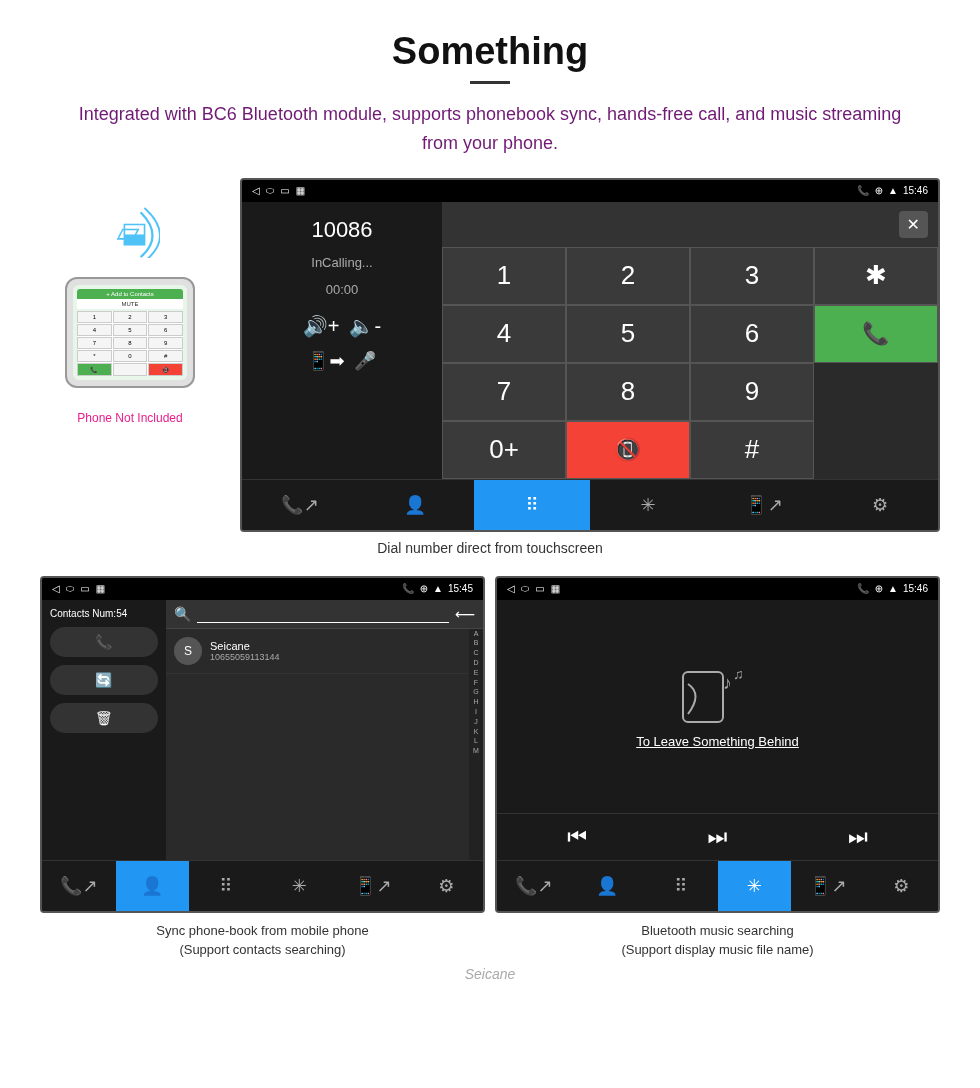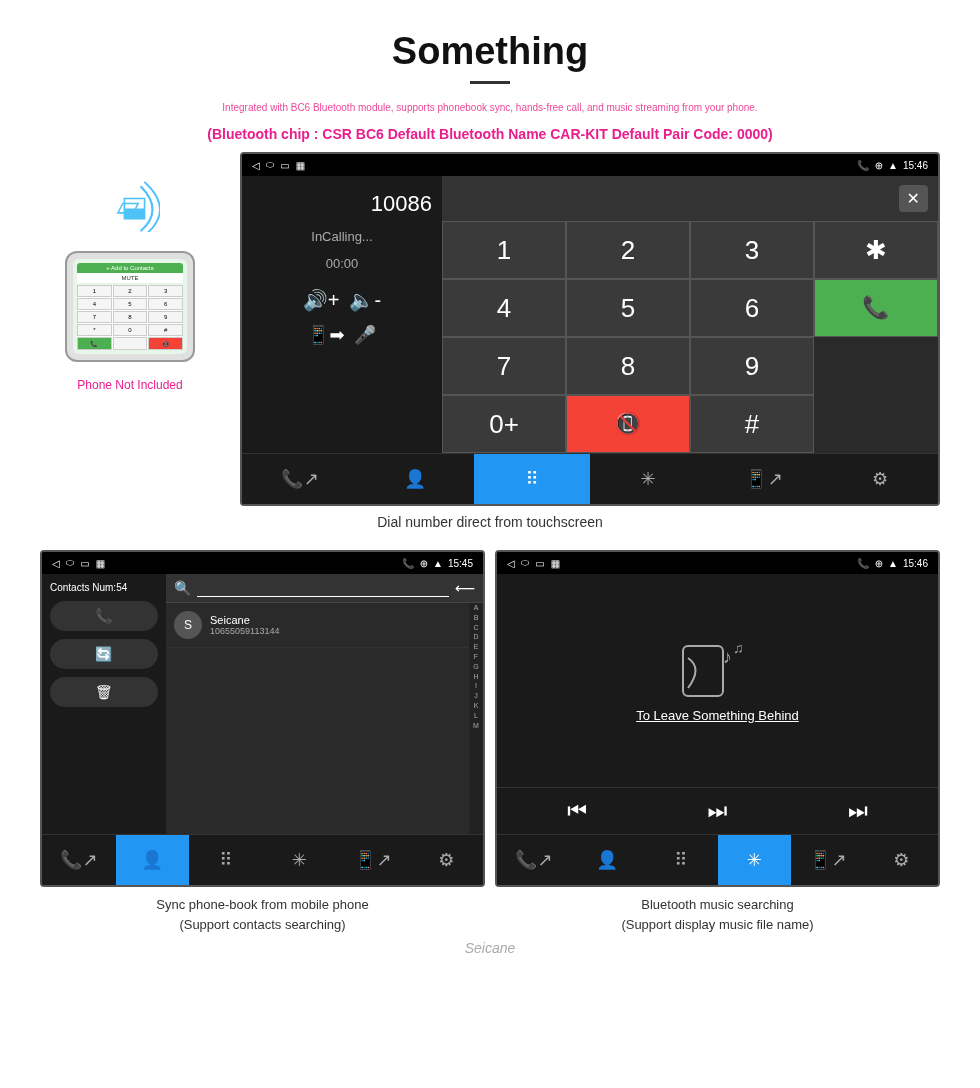--- a/index.html
+++ b/index.html
@@ -22,22 +22,22 @@
       color: #111;
       margin-bottom: 8px;
     }
     .header-divider {
       width: 40px;
       height: 3px;
       background: #333;
       margin: 0 auto 16px;
     }
     .header p {
-      font-size: 10px;
-      color: #ec4899;
+      font-size: 18px;
+      color: #701a75;
       line-height: 1.6;
       margin-bottom: 10px;
     }
     .header .specs {
       font-size: 14px;
       color: #e91e8c;
       font-weight: bold;
     }
 
     
@@ -100,21 +100,21 @@
       padding: 2px;
       font-size: 6px;
       border: 0.5px solid #ccc;
     }
     .phone-key.green { background: #4caf50; color: white; }
     .phone-key.red { background: #f44336; color: white; }
     .phone-not-included {
       color: #e91e8c;
       font-size: 12px;
       text-align: center;
-      margin-top: 8px;
+      margin-top: 15px;
     }
 
     
     .car-screen {
       flex: 1;
       background: #1a1a1a;
       border-radius: 4px;
       overflow: hidden;
       border: 2px solid #555;
     }
@@ -154,21 +154,21 @@
       width: 200px;
       background: #1a1a1a;
       padding: 15px 10px;
       display: flex;
       flex-direction: column;
       gap: 12px;
     }
     .call-number {
       color: #fff;
       font-size: 22px;
-      text-align: right;
+      text-align: center;
       font-weight: 300;
     }
     .call-status {
       color: #aaa;
       font-size: 13px;
       text-align: center;
     }
     .call-time {
       color: #aaa;
       font-size: 13px;
@@ -431,21 +431,20 @@
       font-style: italic;
     }
   </style>
 </head>
 <body>
 
 <div class="header">
   <h1>Something</h1>
   <div class="header-divider"></div>
   <p>Integrated with BC6 Bluetooth module, supports phonebook sync, hands-free call, and music streaming from your phone.</p>
-  <div class="specs">(Bluetooth chip : CSR BC6    Default Bluetooth Name CAR-KIT    Default Pair Code: 0000)</div>
 </div>
 
 <div class="main-screen-section">
 
   <div class="phone-side">
 
     <div class="bluetooth-icon-wrap">
       <svg class="bluetooth-svg" viewBox="0 0 80 80">
 
         <path d="M55 20 Q70 35 70 50 Q70 65 55 78" stroke="#4fc3f7" stroke-width="3" fill="none" stroke-linecap="round"></path>

